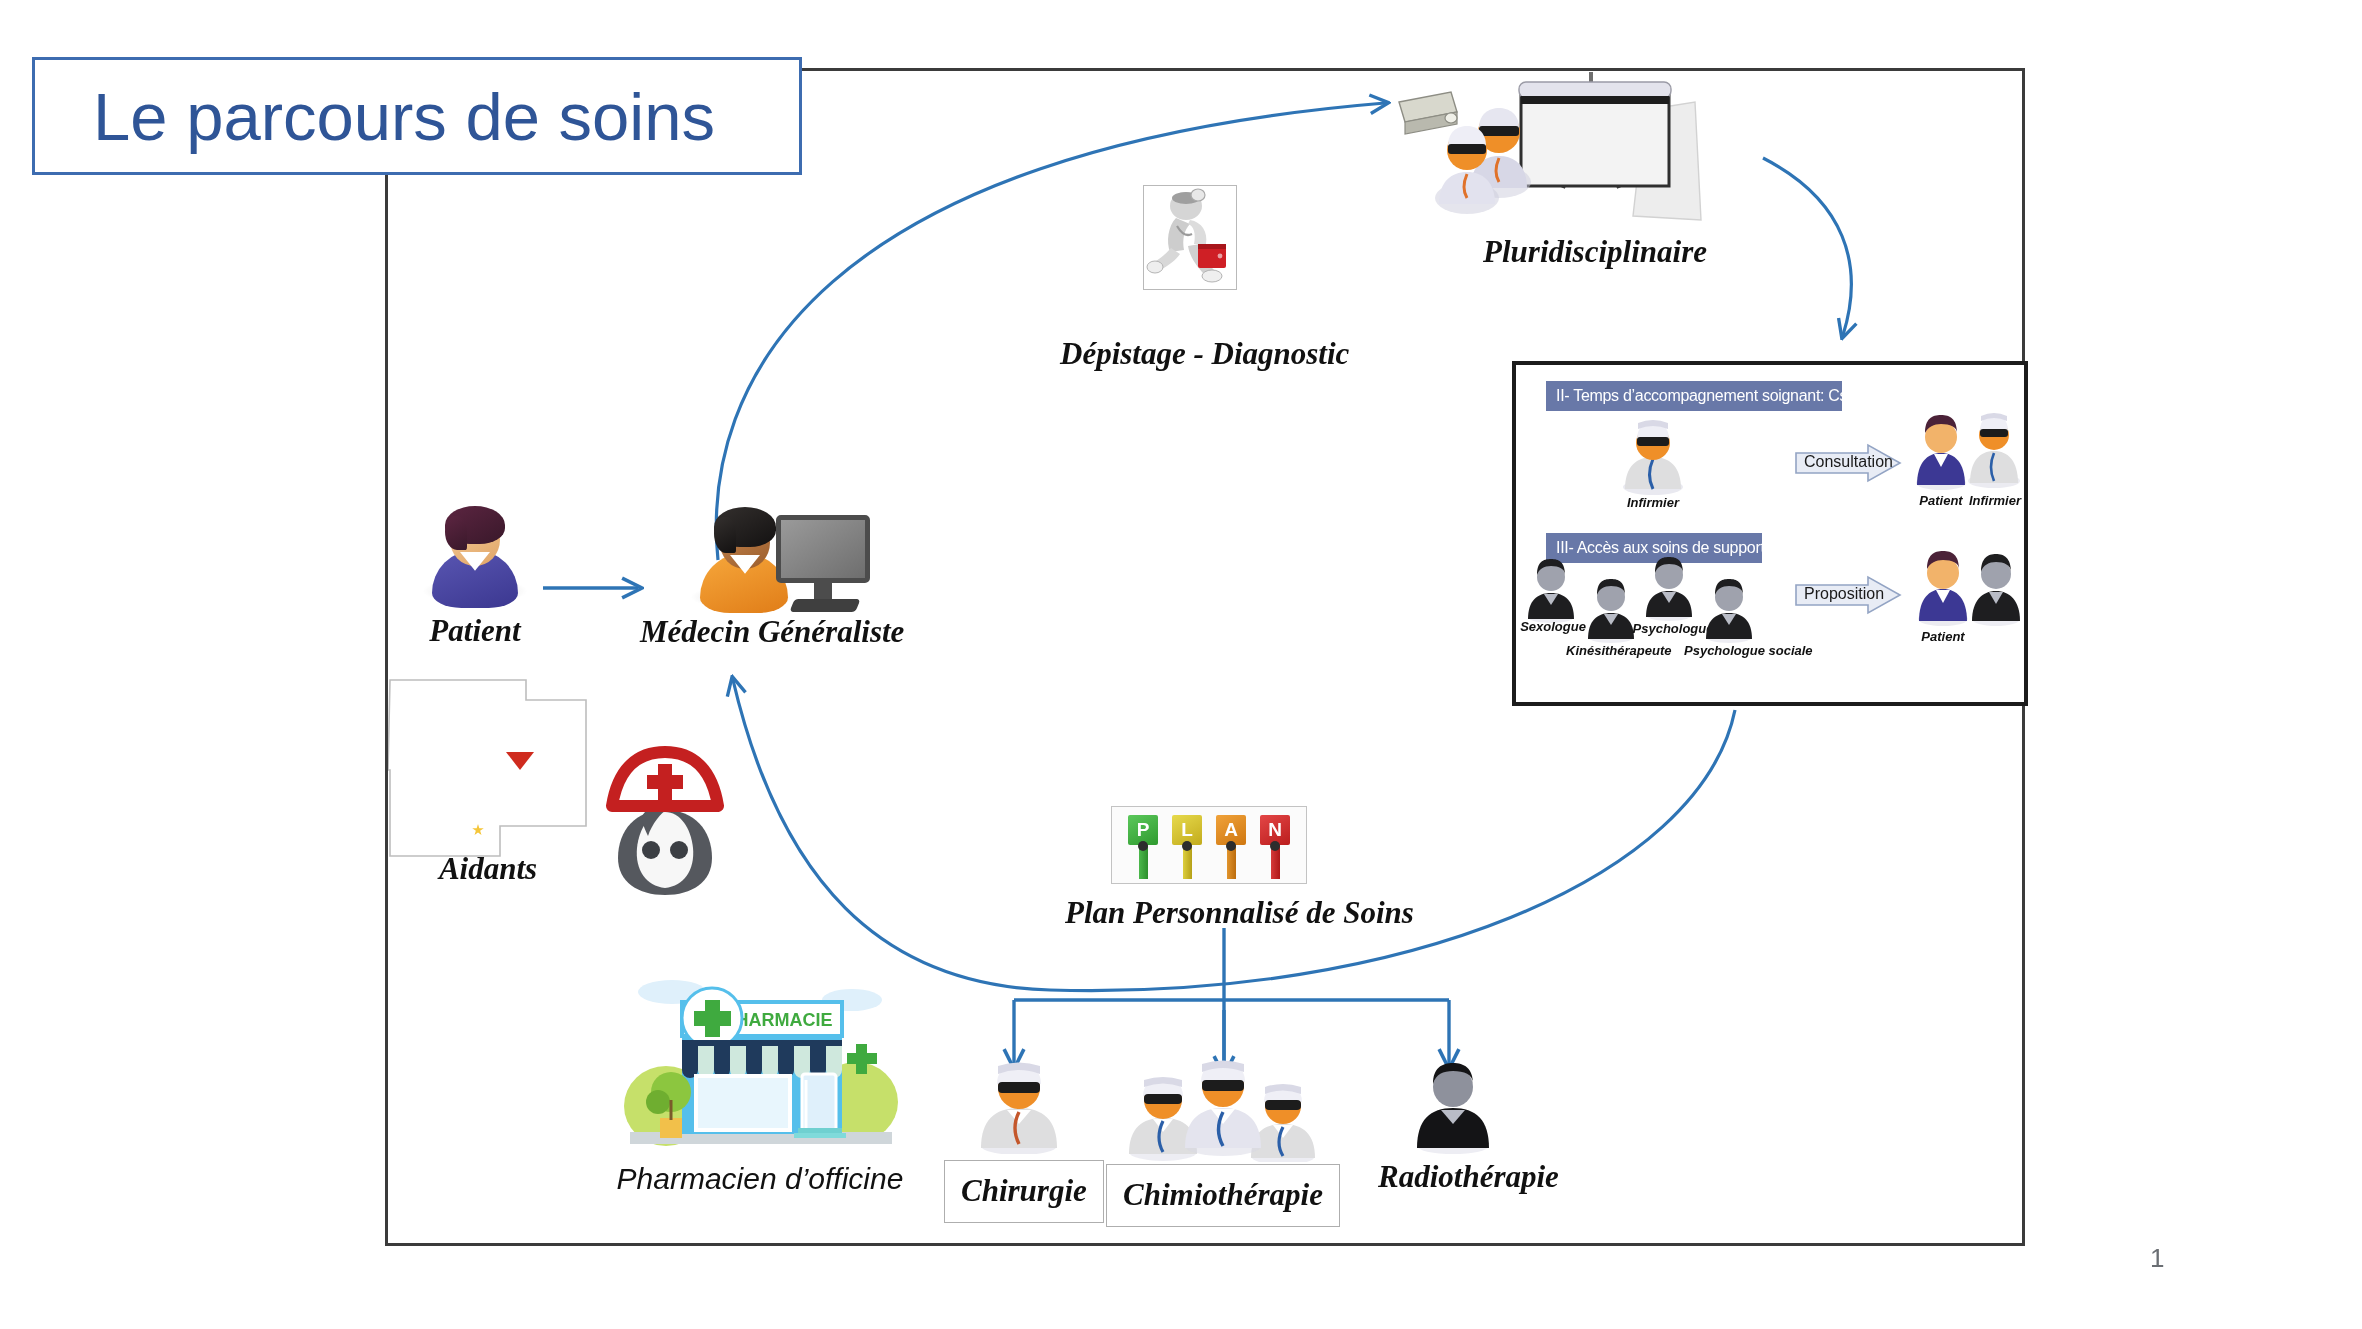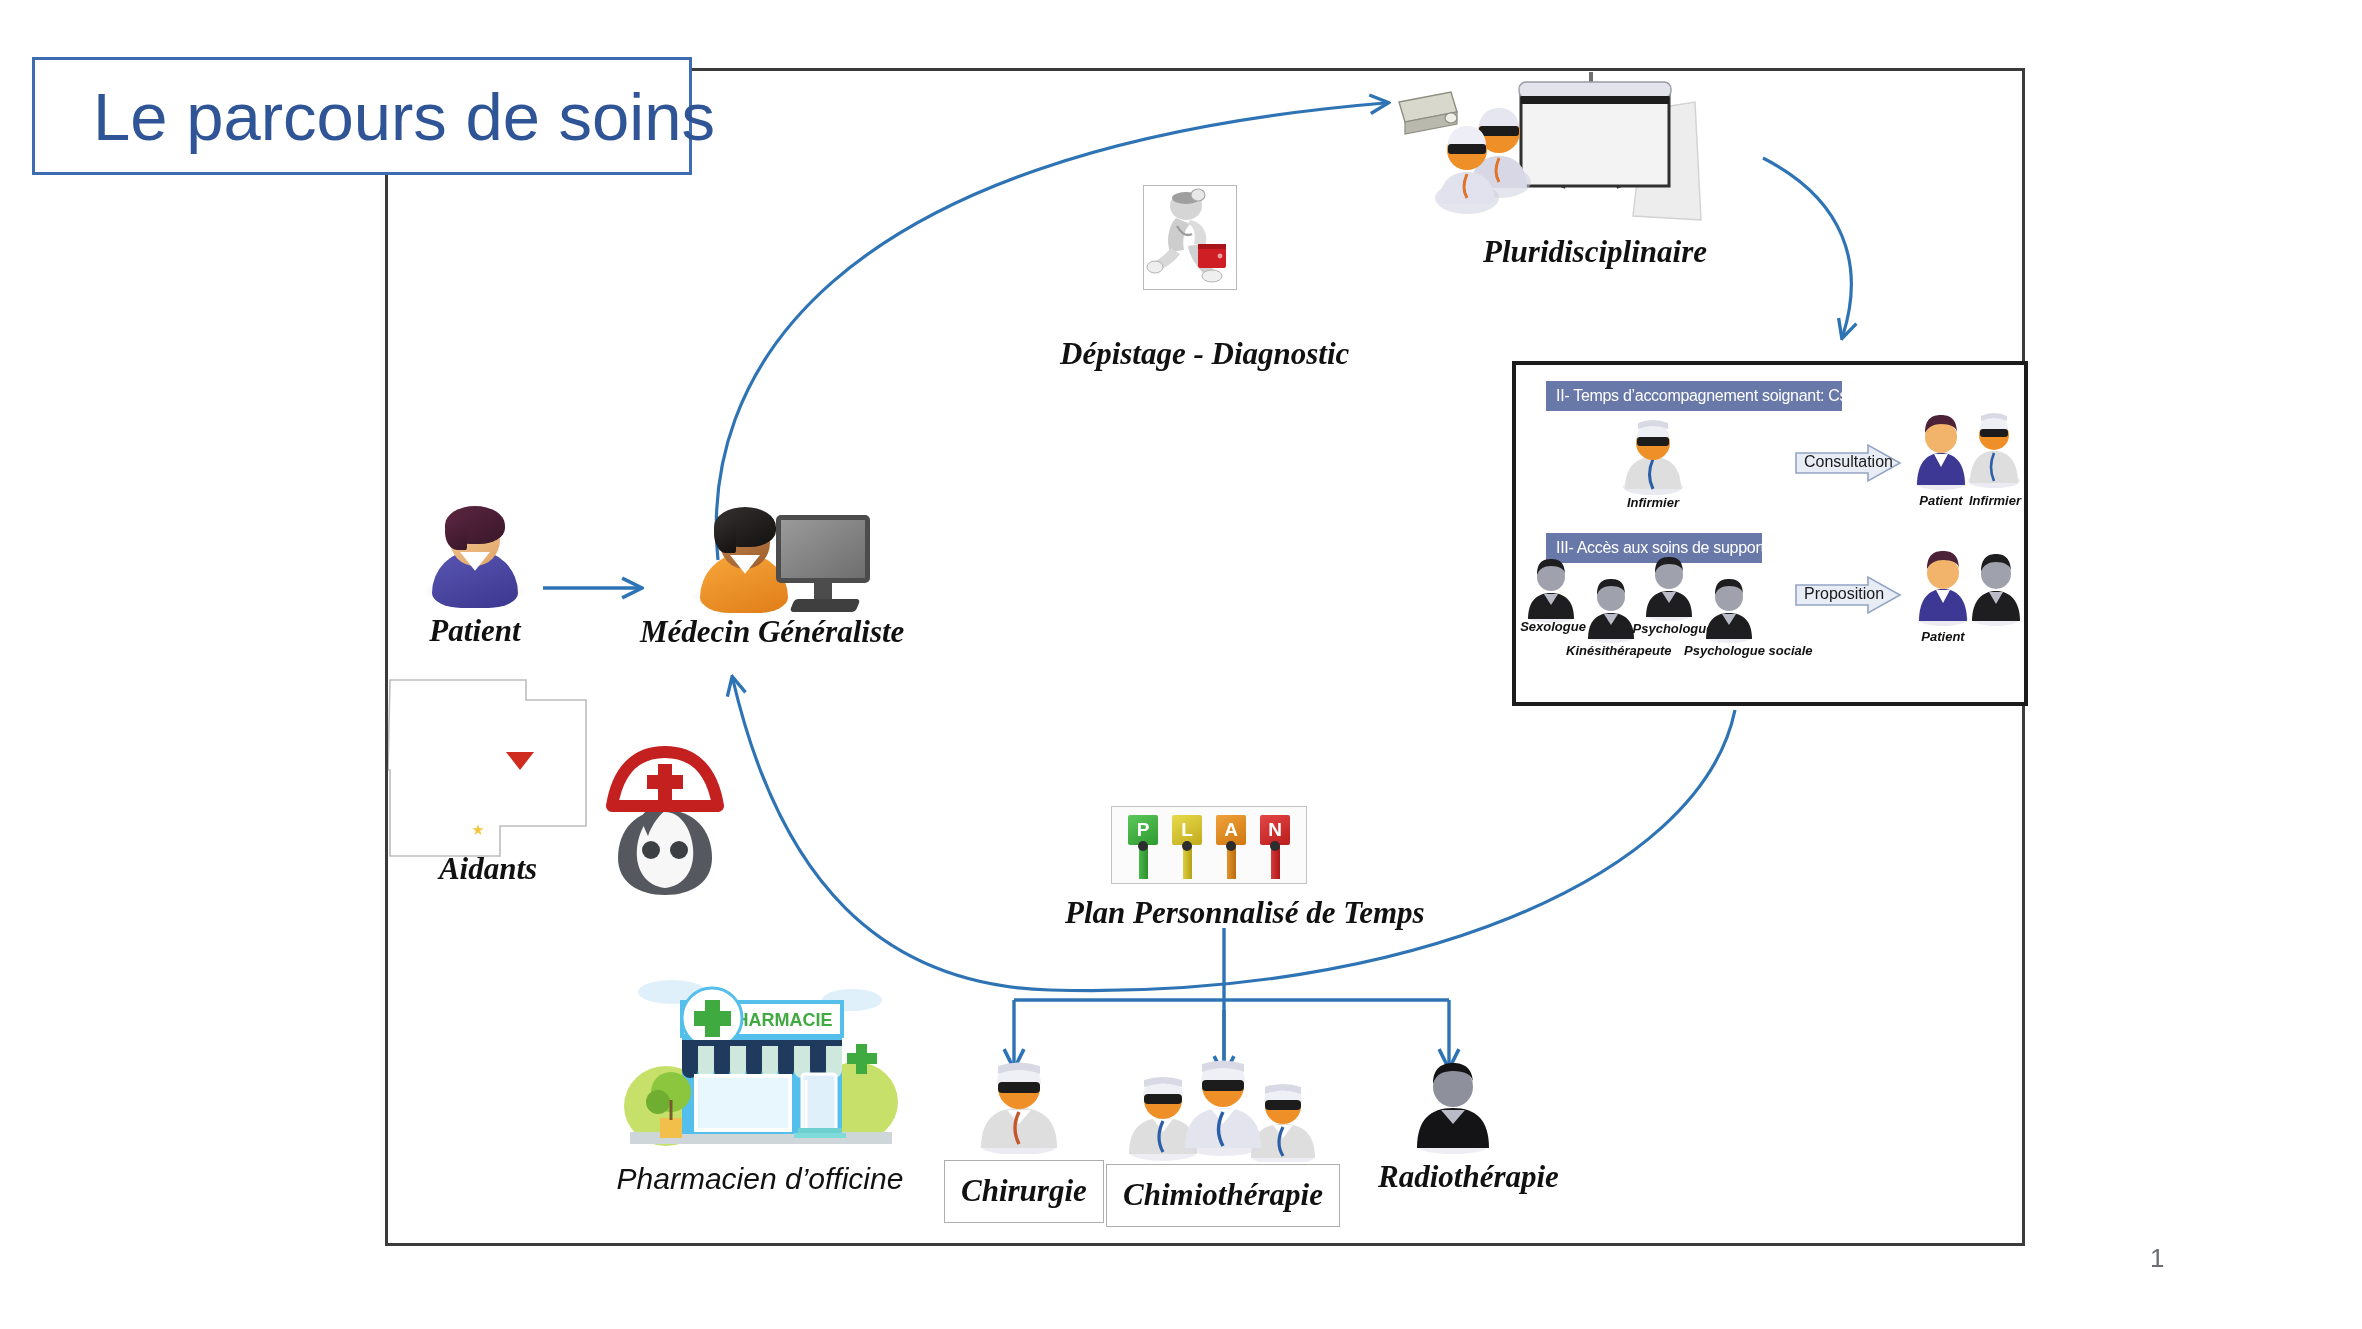--- a/index.html
+++ b/index.html
@@ -33,21 +33,21 @@
     border: 3px solid #3b3b3b;
     box-sizing: border-box;
     background: transparent;
   }
 
   
   #title-box {
     position: absolute;
     left: 32px;
     top: 57px;
-    width: 660px;
+    width: 770px;
     height: 118px;
     border: 3px solid #3d6cb0;
     background: #ffffff;
     box-sizing: border-box;
     display: flex;
     align-items: center;
     z-index: 40;
   }
   #title-text {
     font-family: "Liberation Sans", sans-serif;
@@ -597,21 +597,21 @@
         <div class="plan-sign" style="background:linear-gradient(150deg,#f0a23a,#cf7710);">A</div>
         <div class="plan-stick" style="background:linear-gradient(90deg,#e1942c,#bc6c0d);"></div>
         <div class="plan-man"></div>
       </div>
       <div class="plan-col" style="left:148px;">
         <div class="plan-sign" style="background:linear-gradient(150deg,#e34646,#bb1d1d);">N</div>
         <div class="plan-stick" style="background:linear-gradient(90deg,#d63a3a,#ae1818);"></div>
         <div class="plan-man"></div>
       </div>
     </div>
-    <div class="node-label" style="margin-top:12px;">Plan Personnalisé de Temps</div>
+    <div class="node-label" style="margin-top:12px;">Plan Personnalisé de Soins</div>
   </div>
 
   <div class="node" style="left:600px; top:960px; width:320px;">
     <div id="pharmacy" style="position:relative;left:20px;top:0;width:280px;height:200px;">
       <svg width="280" height="200" viewBox="0 0 280 200">
 
         <ellipse cx="52" cy="32" rx="34" ry="12" fill="#dff0fb"></ellipse>
         <ellipse cx="232" cy="40" rx="30" ry="11" fill="#dff0fb"></ellipse>
 
         <ellipse cx="46" cy="146" rx="42" ry="40" fill="#c6e06a"></ellipse>

